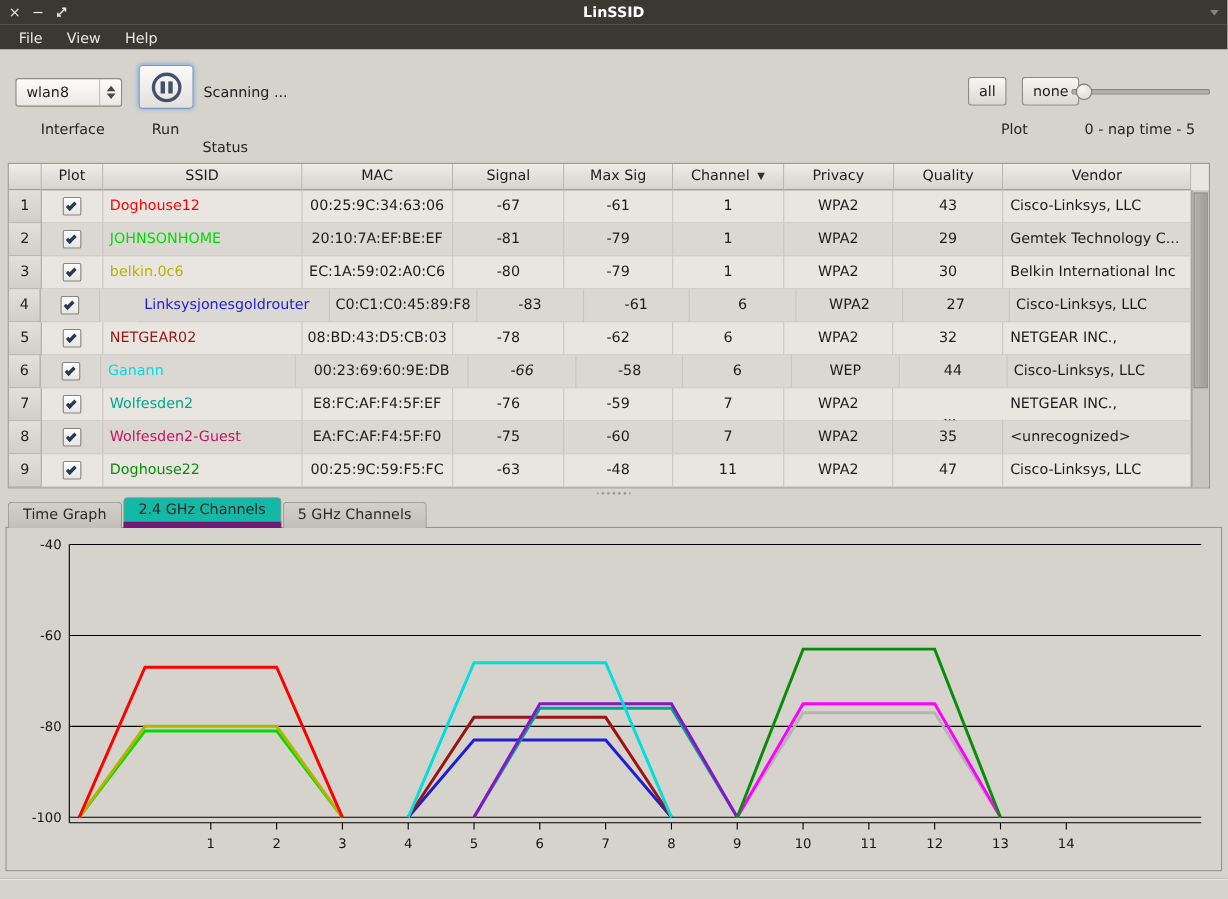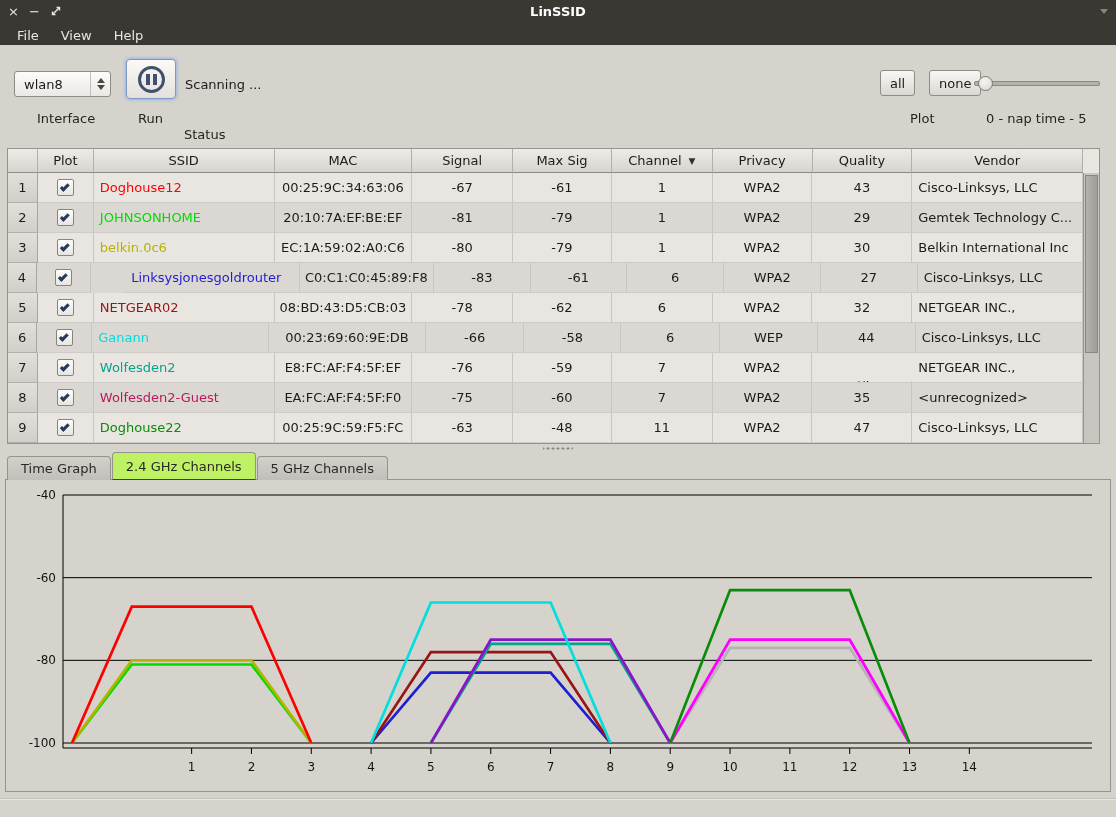--- a/index.html
+++ b/index.html
@@ -56,21 +56,21 @@
   .vscroll{width:16px;background:#c9c5c0;border-left:1px solid #96938e;position:relative;margin-top:24px;}
   .vthumb{position:absolute;left:1px;right:1px;top:2px;height:178px;background:linear-gradient(90deg,#b5b1ad,#a19d99);border:1px solid #8a8782;}
 
   
   .splitter{height:8px;display:flex;align-items:center;justify-content:center;}
   .grip{width:30px;height:5px;background-image:radial-gradient(circle,#8a8781 1px,transparent 1.4px);background-size:5px 5px;background-position:center;}
 
   
   .tabbar{display:flex;align-items:flex-end;height:28px;margin-left:7px;position:relative;z-index:3;}
   .tab{height:24px;display:flex;align-items:center;padding:0 13px;background:linear-gradient(#d3cfca,#c2beb9);border:1px solid #96938e;border-bottom:none;border-radius:4px 4px 0 0;margin-right:1px;color:#2b2925;}
-  .tab.active{height:28px;background:#bef264;border-bottom:1px solid #701a75;}
+  .tab.active{height:28px;background:#14b8a6;border-bottom:6px solid #701a75;}
 
   
   .chartpane{margin:-1px 5px 0 5px;height:313px;border:1px solid #96938e;background:#d6d2cc;position:relative;z-index:1;}
   svg text{font-family:"DejaVu Sans","Liberation Sans",sans-serif;}
 
   
   .statusbar{margin-top:6px;height:18px;border-top:1px solid #c2beb9;box-shadow:inset 0 1px 0 #eae7e2;background:#d6d2cc;}
 </style>
 </head>
 <body>
@@ -241,21 +241,21 @@
         </div>
         <div class="trow even">
           <div class="td rownum" style="width: 30px;">6</div>
           <div class="td" style="width: 56px;">
             <span class="cb">
               <span class="tick"></span>
             </span>
           </div>
           <div class="td left" style="width: 181px; color: rgb(0, 222, 222);">Ganann</div>
           <div class="td" style="width: 160px;">00:23:69:60:9E:DB</div>
-          <div class="td" style="width: 101px;">-66</div>
+          <div class="td" style="width: 101px; font-style: italic;">-66</div>
           <div class="td" style="width: 99px;">-58</div>
           <div class="td" style="width: 101px;">6</div>
           <div class="td" style="width: 100px;">WEP</div>
           <div class="td" style="width: 100px;">44</div>
           <div class="td left" style="width: 171px;">Cisco-Linksys, LLC</div>
         </div>
         <div class="trow">
           <div class="td rownum" style="width: 30px;">7</div>
           <div class="td" style="width: 56px;">
             <span class="cb">

